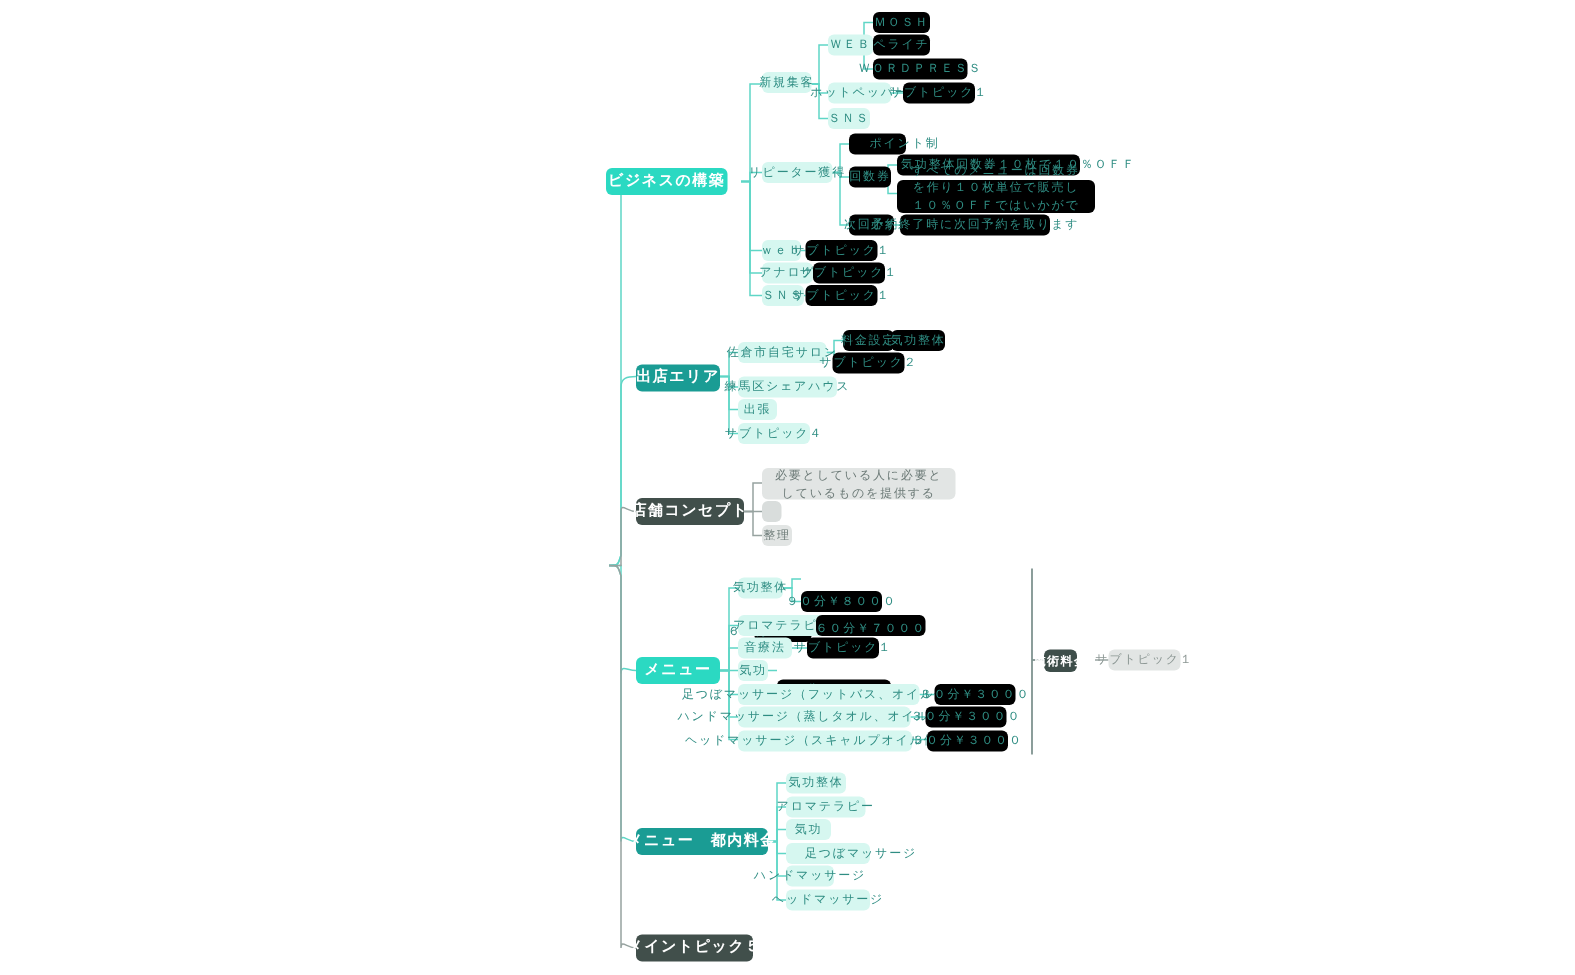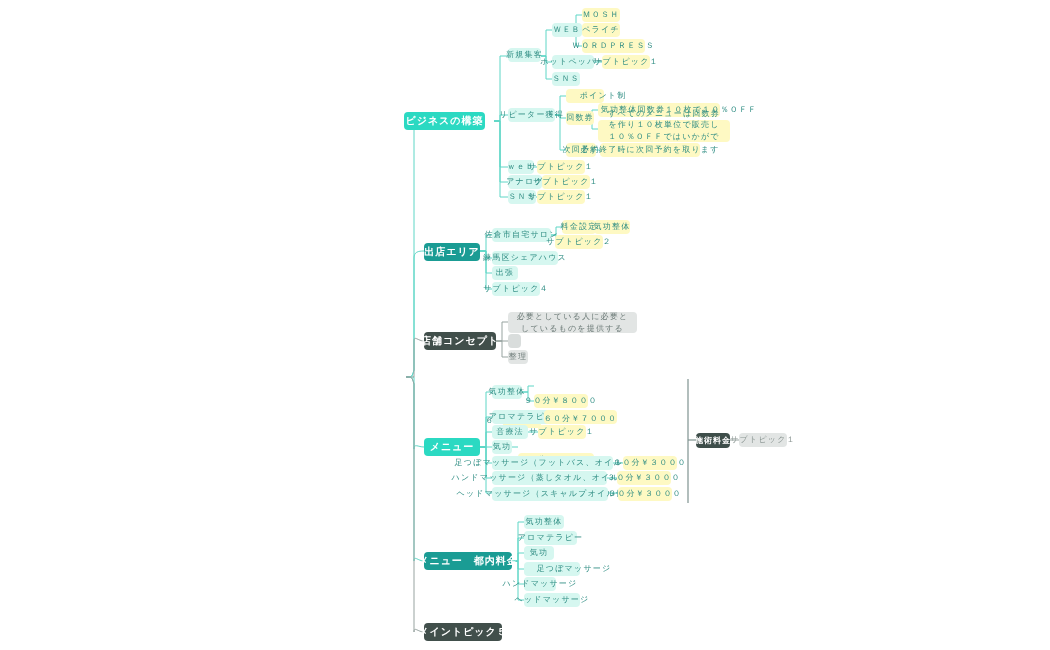--- a/index.html
+++ b/index.html
@@ -30,21 +30,21 @@
     background:#1a9c94;color:#ffffff;font-size:10px;font-weight:bold;letter-spacing:1px;
   }
   .n-l1.bright{background:#2bd9c2;color:#ffffff;}
   
   .n-l1g{background:#414f4b;color:#ffffff;font-size:10px;font-weight:bold;letter-spacing:1px;}
   
   .n-l2{background:#d6f7f0;color:#2f8d83;font-size:8px;letter-spacing:1.2px;}
   .n-l2g{background:#e2e5e4;color:#6c7a77;font-size:8px;letter-spacing:1.2px;}
   .n-l2d{background:#3e4e4a;color:#ffffff;font-size:8px;font-weight:bold;letter-spacing:1px;}
   
-  .n-l3{background:#fef9c3;color:#2f8d83;font-size:8px;letter-spacing:1.2px;}
+  .n-l3{background:#000000;color:#2f8d83;font-size:8px;letter-spacing:1.2px;}
   .n-l3g{background:#e2e5e4;color:#8b9693;font-size:8px;letter-spacing:1.2px;}
   .n-wrap{white-space:normal;padding:3px 6px;line-height:1.45;}
   .empty-node{background:#d9dddc;}
 </style>
 </head>
 <body>
 
 <div id="canvas">
   <svg id="links">
     <g fill="none" stroke="#5fd6c6" stroke-width="1">
@@ -293,21 +293,21 @@
   <div class="node n-l3" style="left:617px;top:471px;width:54px;height:14px;">
     <span>３０分￥３０００</span>
   </div>
   <div class="node n-l2" style="left:492px;top:487px;width:116px;height:14px;">
     <span>ヘッドマッサージ（スキャルプオイル使用）</span>
   </div>
   <div class="node n-l3" style="left:618px;top:487px;width:54px;height:14px;">
     <span>３０分￥３０００</span>
   </div>
 
-  <div class="node n-l2d" style="left:696px;top:433px;width:34px;height:15px;">
+  <div class="node n-l2d" style="left:696px;top:433px;width:22px;height:15px;">
     <span>施術料金</span>
   </div>
   <div class="node n-l3g" style="left:739px;top:433px;width:48px;height:14px;">
     <span>サブトピック１</span>
   </div>
 
   <div class="node n-l1" style="left:424px;top:552px;width:88px;height:18px;">
     <span>メニュー　都内料金</span>
   </div>
   <div class="node n-l2" style="left:524px;top:515px;width:40px;height:14px;">

